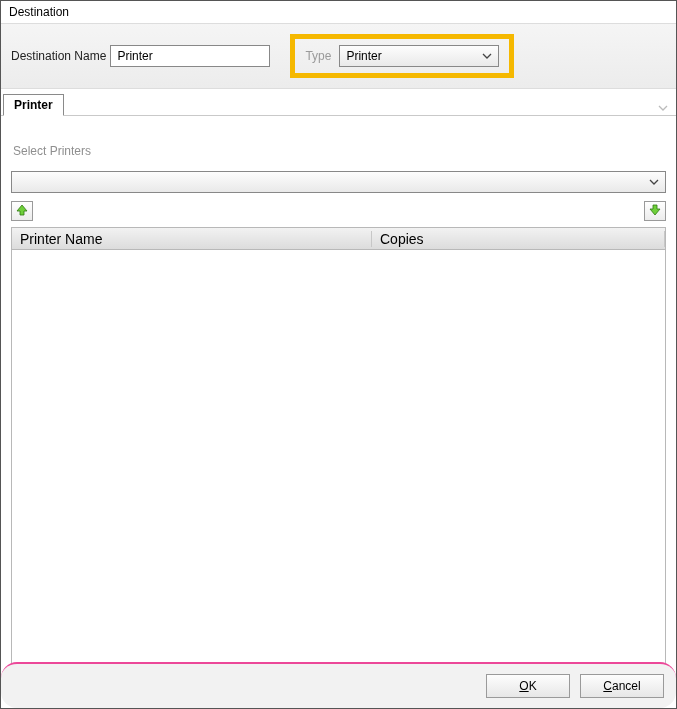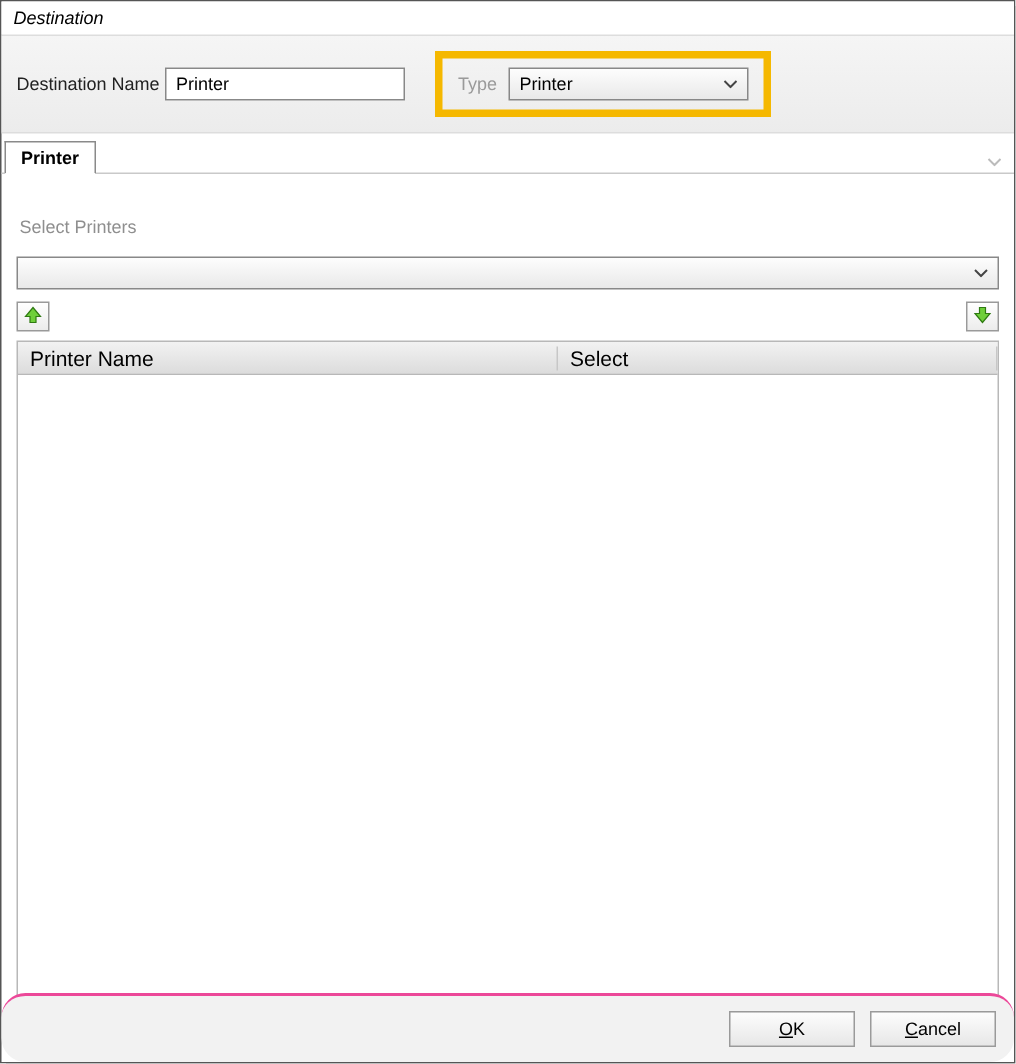--- a/index.html
+++ b/index.html
@@ -14,21 +14,20 @@
     height: 709px;
     border: 1px solid #555;
     background: #fff;
     position: relative;
     box-shadow: 4px 4px 0 rgba(0,0,0,0.3);
   }
   .title-bar {
     padding: 4px 8px;
     background: #fff;
     font-size: 12px;
-    font-style: italic;
   }
   .header-row {
     background: linear-gradient(#f5f5f5,#ececec);
     border-top: 1px solid #ddd;
     border-bottom: 1px solid #ddd;
     padding: 10px 10px;
     display: flex;
     align-items: center;
     gap: 4px;
   }
@@ -225,21 +224,21 @@
           <svg width="12" height="12" viewBox="0 0 12 12">
             <path d="M6 11 L1 5 L4 5 L4 1 L8 1 L8 5 L11 5 Z" fill="#6fcf3a" stroke="#2f7a12" stroke-width="0.8"></path>
           </svg>
         </span>
       </div>
     </div>
 
     <div class="grid">
       <div class="grid-header">
         <div class="grid-col col1">Printer Name</div>
-        <div class="grid-col col2">Select</div>
+        <div class="grid-col col2">Copies</div>
       </div>
       <div></div>
     </div>
   </div>
 
   <div class="footer">
     <div class="btn">
       <span><span class="u">O</span>K</span>
     </div>
     <div class="btn">

